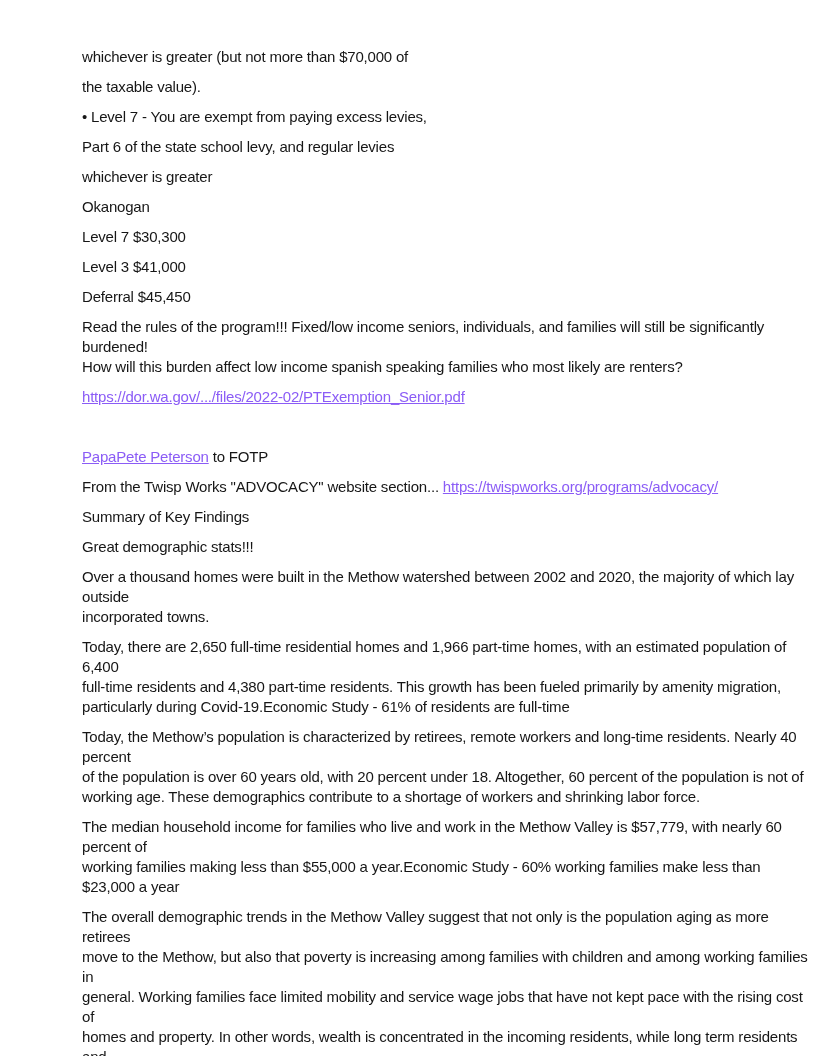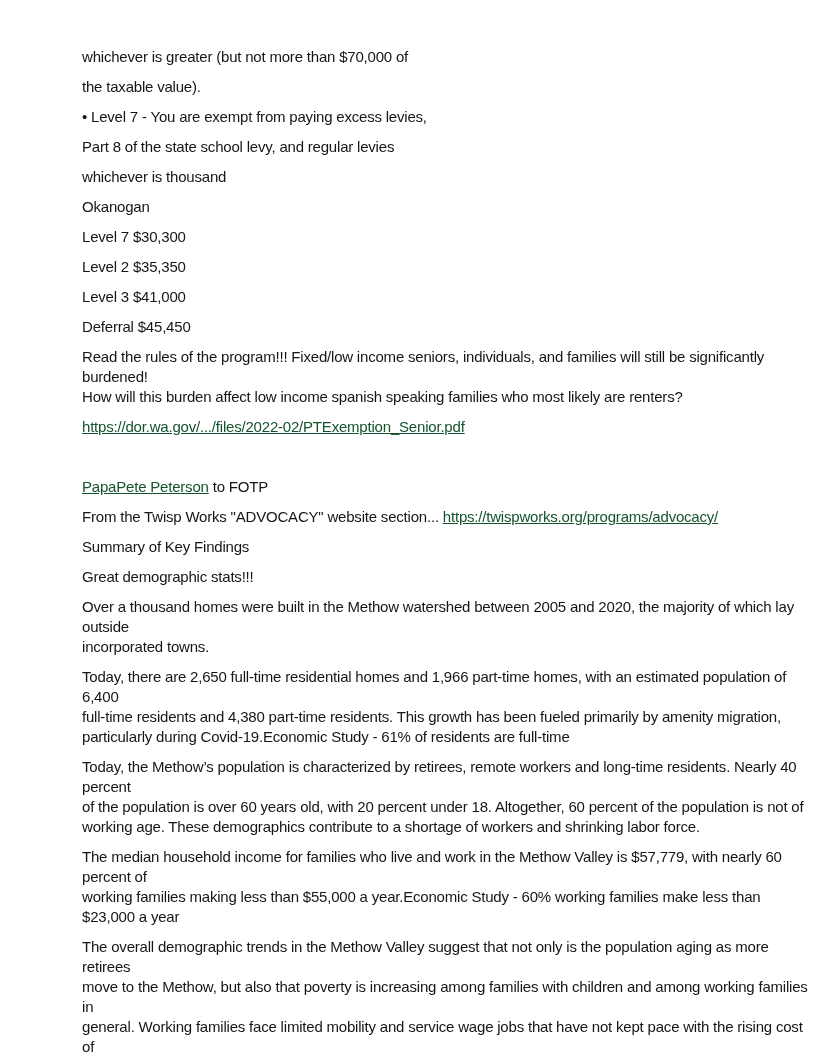--- a/index.html
+++ b/index.html
@@ -15,58 +15,57 @@
     letter-spacing: -0.2px;
     line-height: 20px;
     color: #161616;
     overflow: hidden;
     margin-left: 34px;
   }
   p { margin: 0 0 10px 0; }
   .para { white-space: pre-line; }
   .spacer { height: 30px; }
   a.doclink {
-    color: #14532d;
+    color: #8b5cf6;
     text-decoration: underline;
     cursor: pointer;
   }
   a.doclink.author { font-weight: 400; }
 </style>
 </head>
 <body>
 
 <div class="page">
 
   <p class="line">whichever is greater (but not more than $70,000 of</p>
   <p class="line">the taxable value).</p>
   <p class="line">• Level 7 - You are exempt from paying excess levies,</p>
-  <p class="line">Part 8 of the state school levy, and regular levies</p>
-  <p class="line">whichever is thousand</p>
+  <p class="line">Part 6 of the state school levy, and regular levies</p>
+  <p class="line">whichever is greater</p>
   <p class="line">Okanogan</p>
   <p class="line">Level 7 $30,300</p>
-  <p class="line">Level 2 $35,350</p>
   <p class="line">Level 3 $41,000</p>
   <p class="line">Deferral $45,450</p>
 
   <p class="para">Read the rules of the program!!! Fixed/low income seniors, individuals, and families will still be significantly burdened!
 How will this burden affect low income spanish speaking families who most likely are renters?</p>
 
   <p class="line"><a class="doclink" href="#">https://dor.wa.gov/.../files/2022-02/PTExemption_Senior.pdf</a></p>
 
   <div class="spacer"></div>
 
   <p class="line"><a class="doclink author" href="#">PapaPete Peterson</a><span> to FOTP</span></p>
 
   <p class="line"><span>From the Twisp Works "ADVOCACY" website section... </span><a class="doclink" href="#">https://twispworks.org/programs/advocacy/</a></p>
 
   <p class="line">Summary of Key Findings</p>
 
   <p class="line">Great demographic stats!!!</p>
 
-  <p class="para">Over a thousand homes were built in the Methow watershed between 2005 and 2020, the majority of which lay outside
+  <p class="para">Over a thousand homes were built in the Methow watershed between 2002 and 2020, the majority of which lay outside
 incorporated towns.</p>
 
   <p class="para">Today, there are 2,650 full-time residential homes and 1,966 part-time homes, with an estimated population of 6,400
 full-time residents and 4,380 part-time residents. This growth has been fueled primarily by amenity migration,
 particularly during Covid-19.Economic Study - 61% of residents are full-time</p>
 
   <p class="para">Today, the Methow’s population is characterized by retirees, remote workers and long-time residents. Nearly 40 percent
 of the population is over 60 years old, with 20 percent under 18. Altogether, 60 percent of the population is not of
 working age. These demographics contribute to a shortage of workers and shrinking labor force.</p>
 

